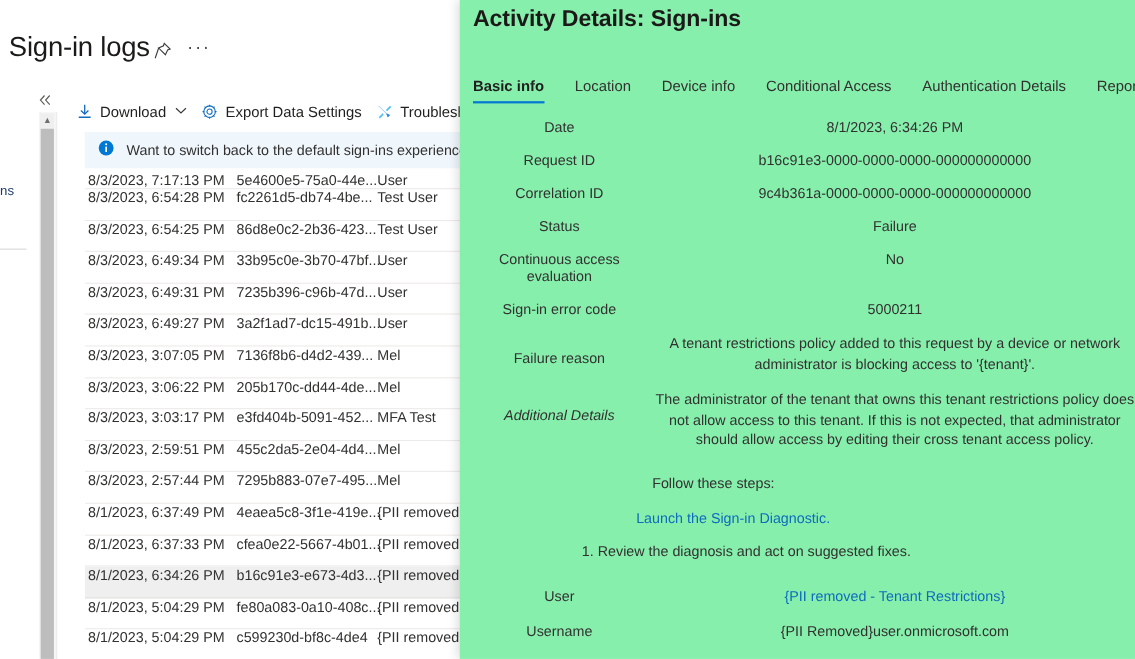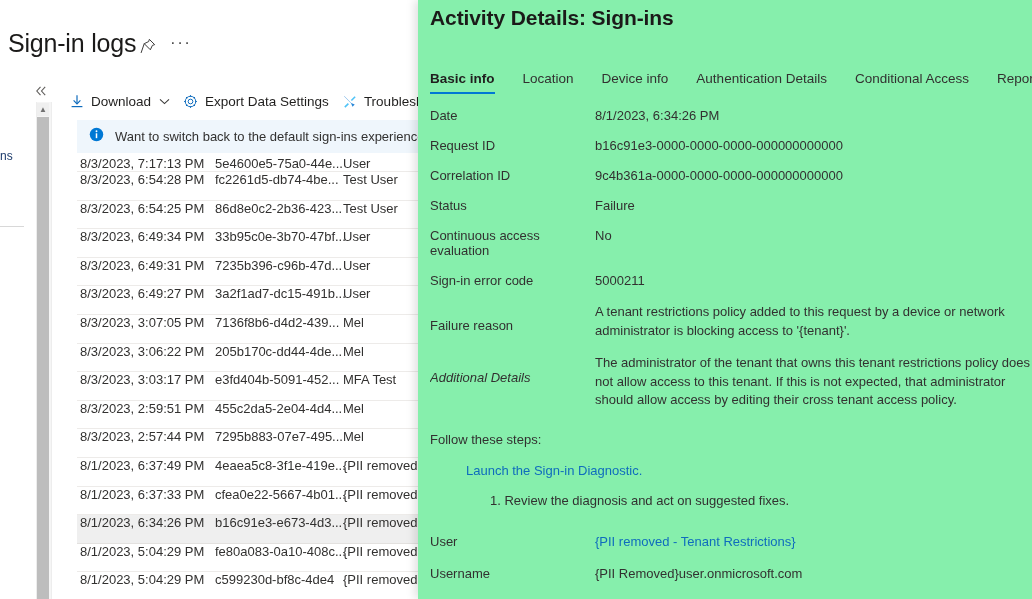--- a/index.html
+++ b/index.html
@@ -24,21 +24,21 @@
   #blade {
     position: absolute;
     left: 0; top: 0;
     width: 420px; height: 599px;
     background: #ffffff;
     overflow: hidden;
   }
 
   .left-stub {
     position: absolute;
-    left: 0; top: 149px;
+    left: 0; top: 166px;
     font-size: 12px;
     color: #1b3a6b;
     letter-spacing: .2px;
   }
   .left-rule {
     position: absolute;
     left: 0; top: 226px;
     width: 24px; height: 1px;
     background: #d8d8d8;
   }
@@ -221,20 +221,21 @@
     background: #0078d4;
   }
 
   
   .details {
     position: absolute;
     left: 12px; top: 108px;
     width: 602px;
     height: 491px;
     overflow: hidden;
+    text-align: center;
   }
   .drow {
     display: flex;
     align-items: flex-start;
     font-size: 13px;
     color: #323130;
     margin-bottom: 15px;
   }
   .dlabel {
     flex: 0 0 165px;
@@ -439,22 +440,22 @@
     </div>
   </div>
 
   <div id="panel">
     <div class="panel-title">Activity Details: Sign-ins</div>
 
     <div class="tabs">
       <div class="tab active">Basic info</div>
       <div class="tab">Location</div>
       <div class="tab">Device info</div>
+      <div class="tab">Conditional Access</div>
       <div class="tab">Authentication Details</div>
-      <div class="tab">Conditional Access</div>
       <div class="tab">Report-only</div>
     </div>
 
     <div class="details">
 
       <div class="drow">
         <div class="dlabel">Date</div>
         <div class="dval">8/1/2023, 6:34:26 PM</div>
       </div>
 

